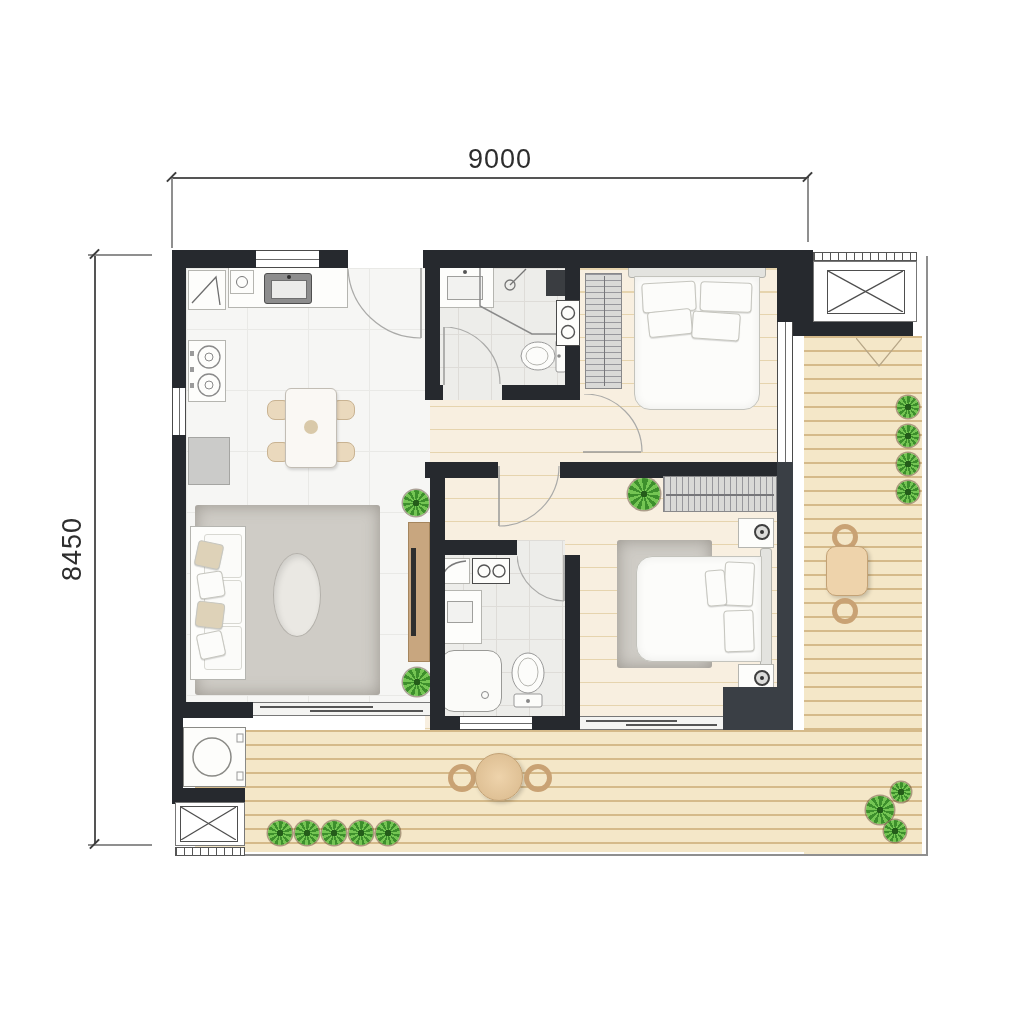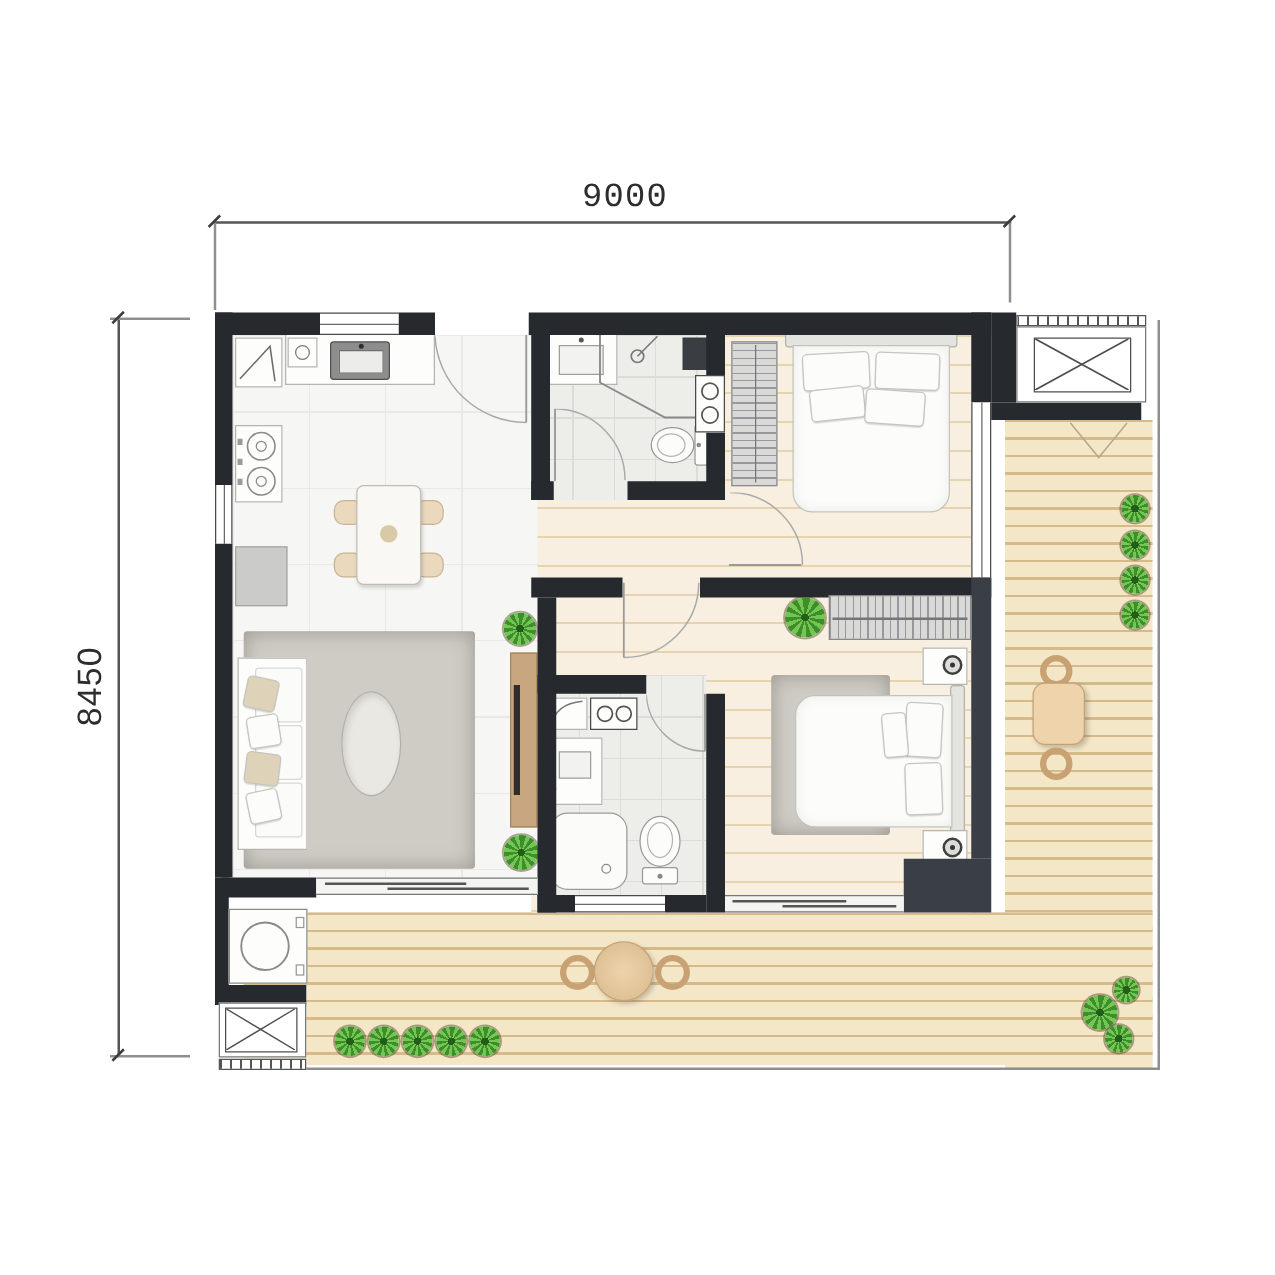--- a/index.html
+++ b/index.html
@@ -312,20 +312,20 @@
   <div class="abs plant" style="left:694px;top:546px;width:28px;height:28px;"></div>
   <div class="abs plant" style="left:719px;top:532px;width:20px;height:20px;"></div>
   <div class="abs plant" style="left:712px;top:570px;width:22px;height:22px;"></div>
 </div>
 
 <div class="abs dimline" style="left:172px;top:177px;width:637px;height:1.5px;"></div>
 <div class="abs extline" style="left:171px;top:178px;width:1.5px;height:70px;"></div>
 <div class="abs extline" style="left:807px;top:178px;width:1.5px;height:64px;"></div>
 <div class="abs tick" style="left:165px;top:176px;"></div>
 <div class="abs tick" style="left:801px;top:176px;"></div>
-<div class="abs dimlabel" style="left:420px;top:144px;width:160px;font-family:Liberation Mono, monospace;">9000</div>
+<div class="abs dimlabel" style="left:420px;top:144px;width:160px;">9000</div>
 
 <div class="abs dimline" style="left:94px;top:255px;width:1.5px;height:590px;"></div>
 <div class="abs extline" style="left:88px;top:254px;width:64px;height:1.5px;"></div>
 <div class="abs extline" style="left:88px;top:844px;width:64px;height:1.5px;"></div>
 <div class="abs tick" style="left:88px;top:253px;"></div>
 <div class="abs tick" style="left:88px;top:843px;"></div>
 <div class="abs dimlabel" style="left:14px;top:532px;width:116px;height:34px;line-height:34px;transform:rotate(-90deg);">8450</div>
 
 </body></html>

